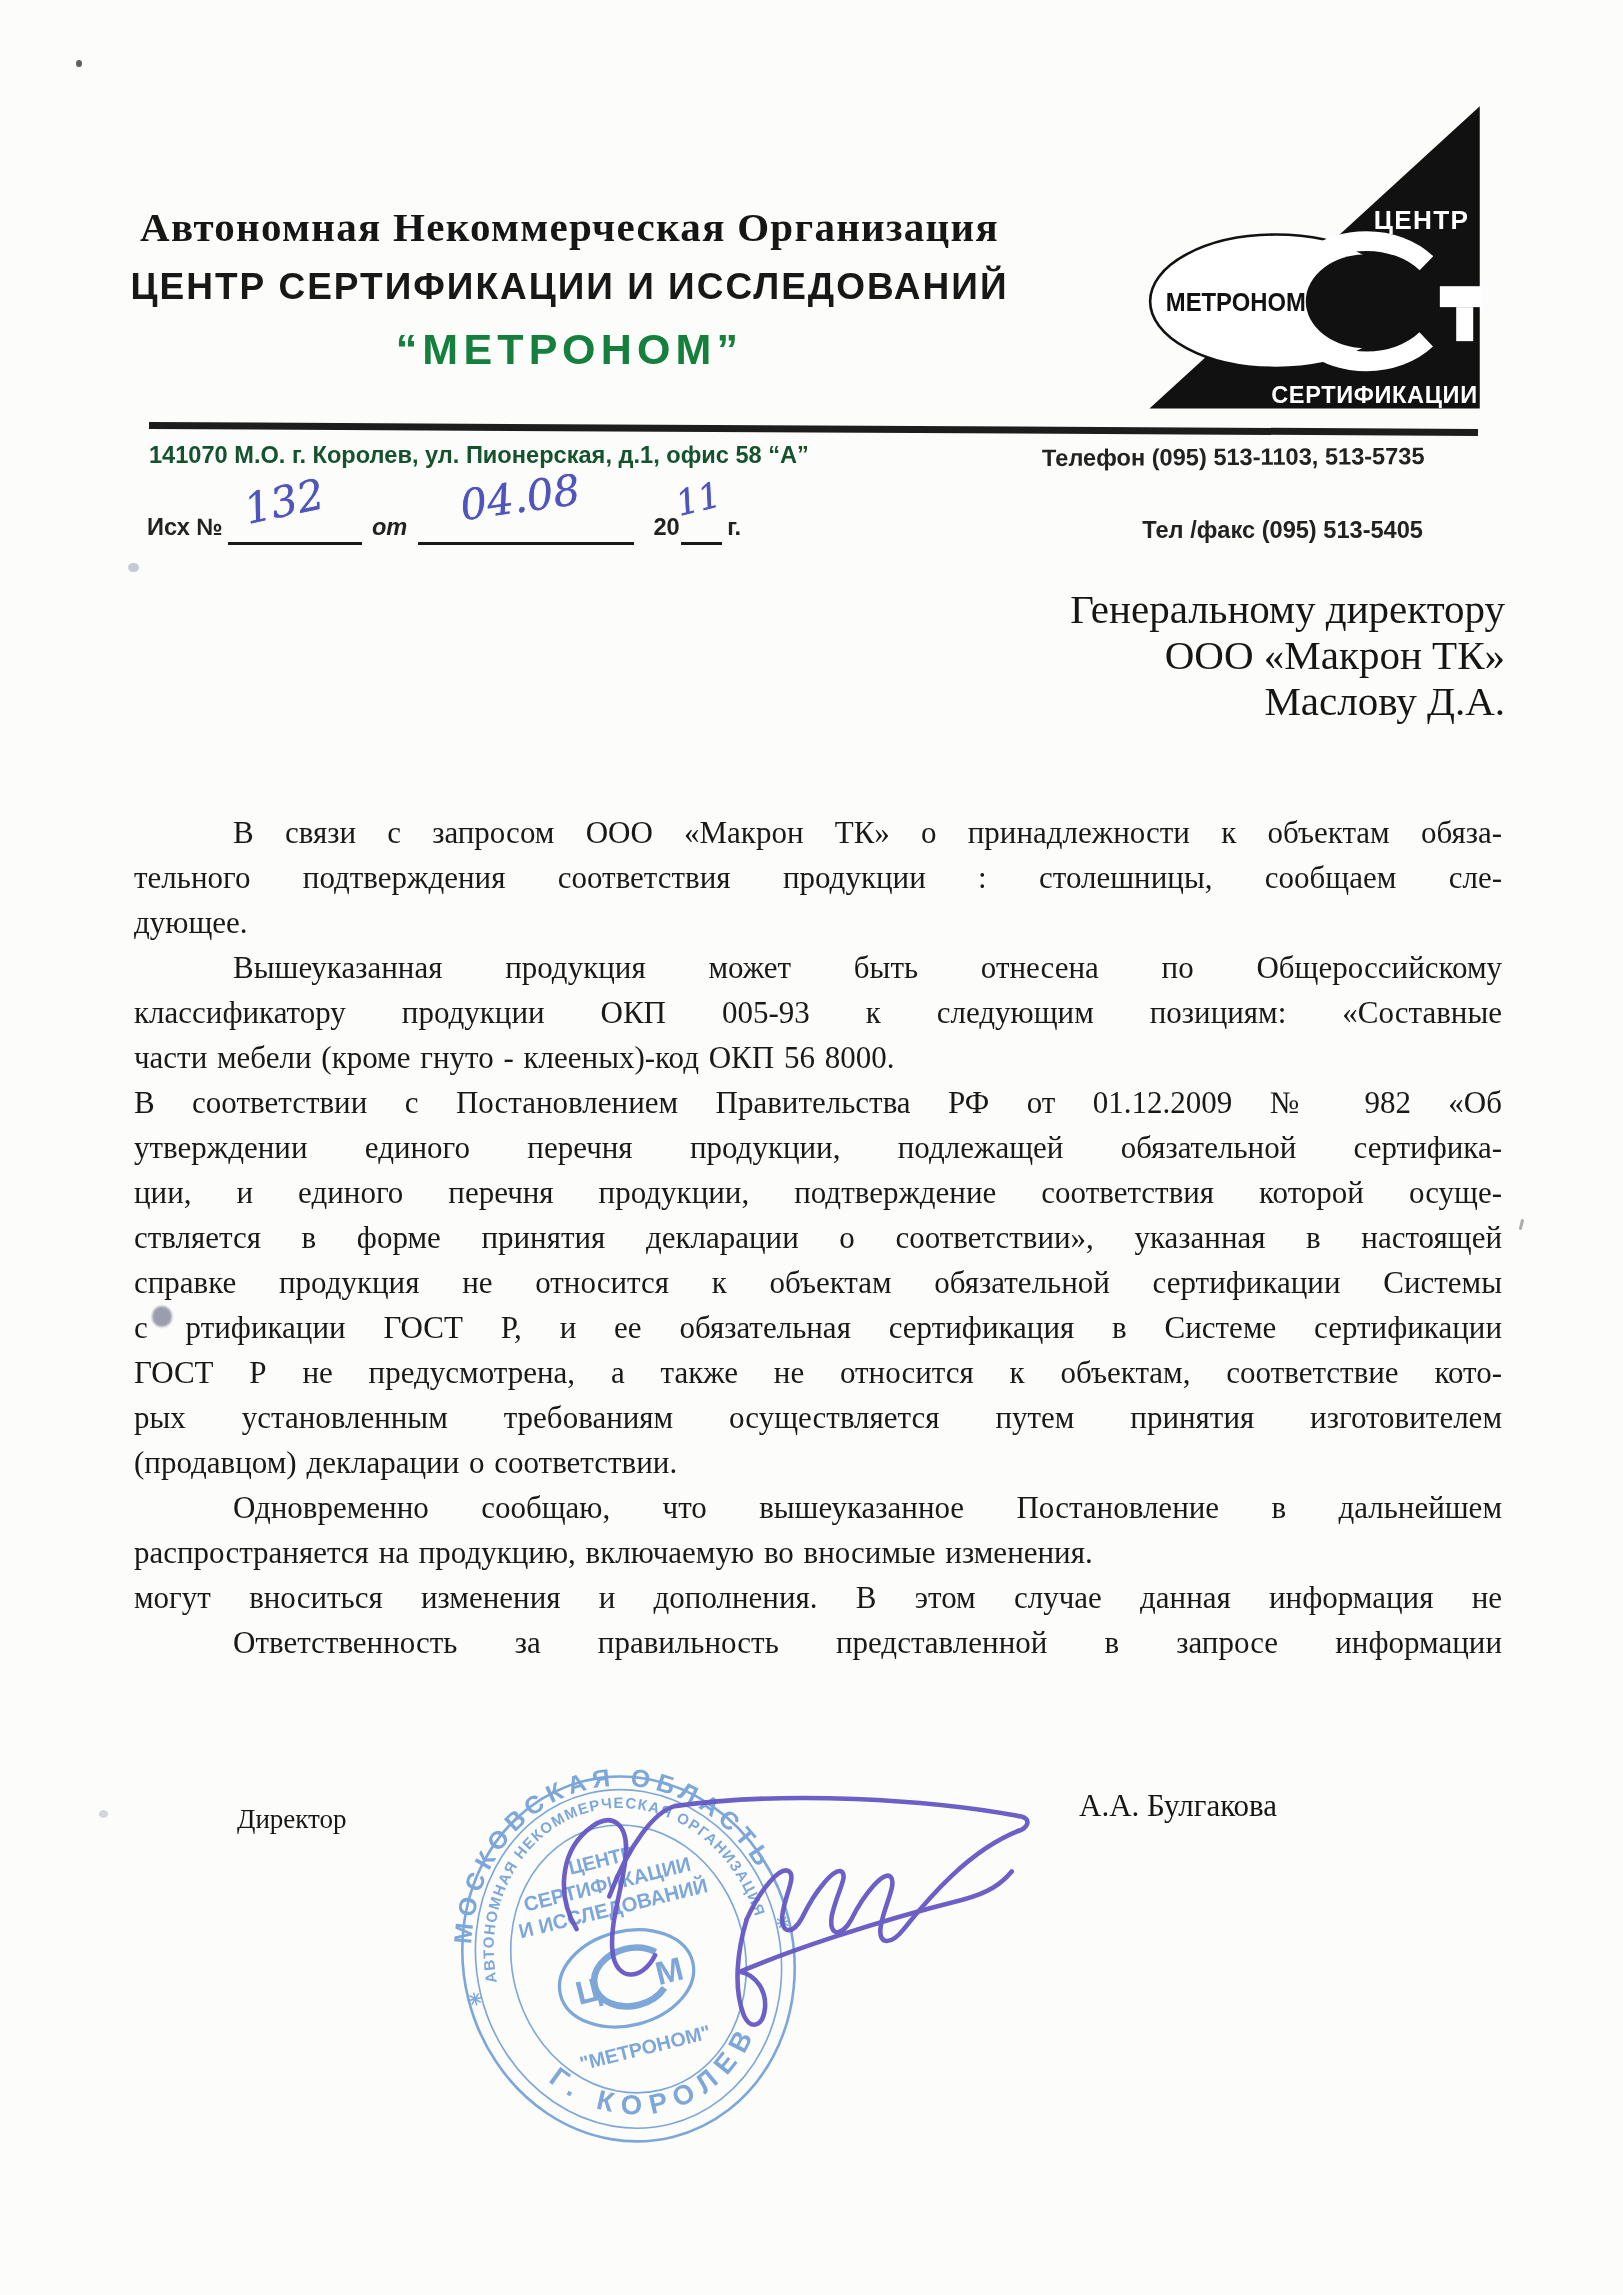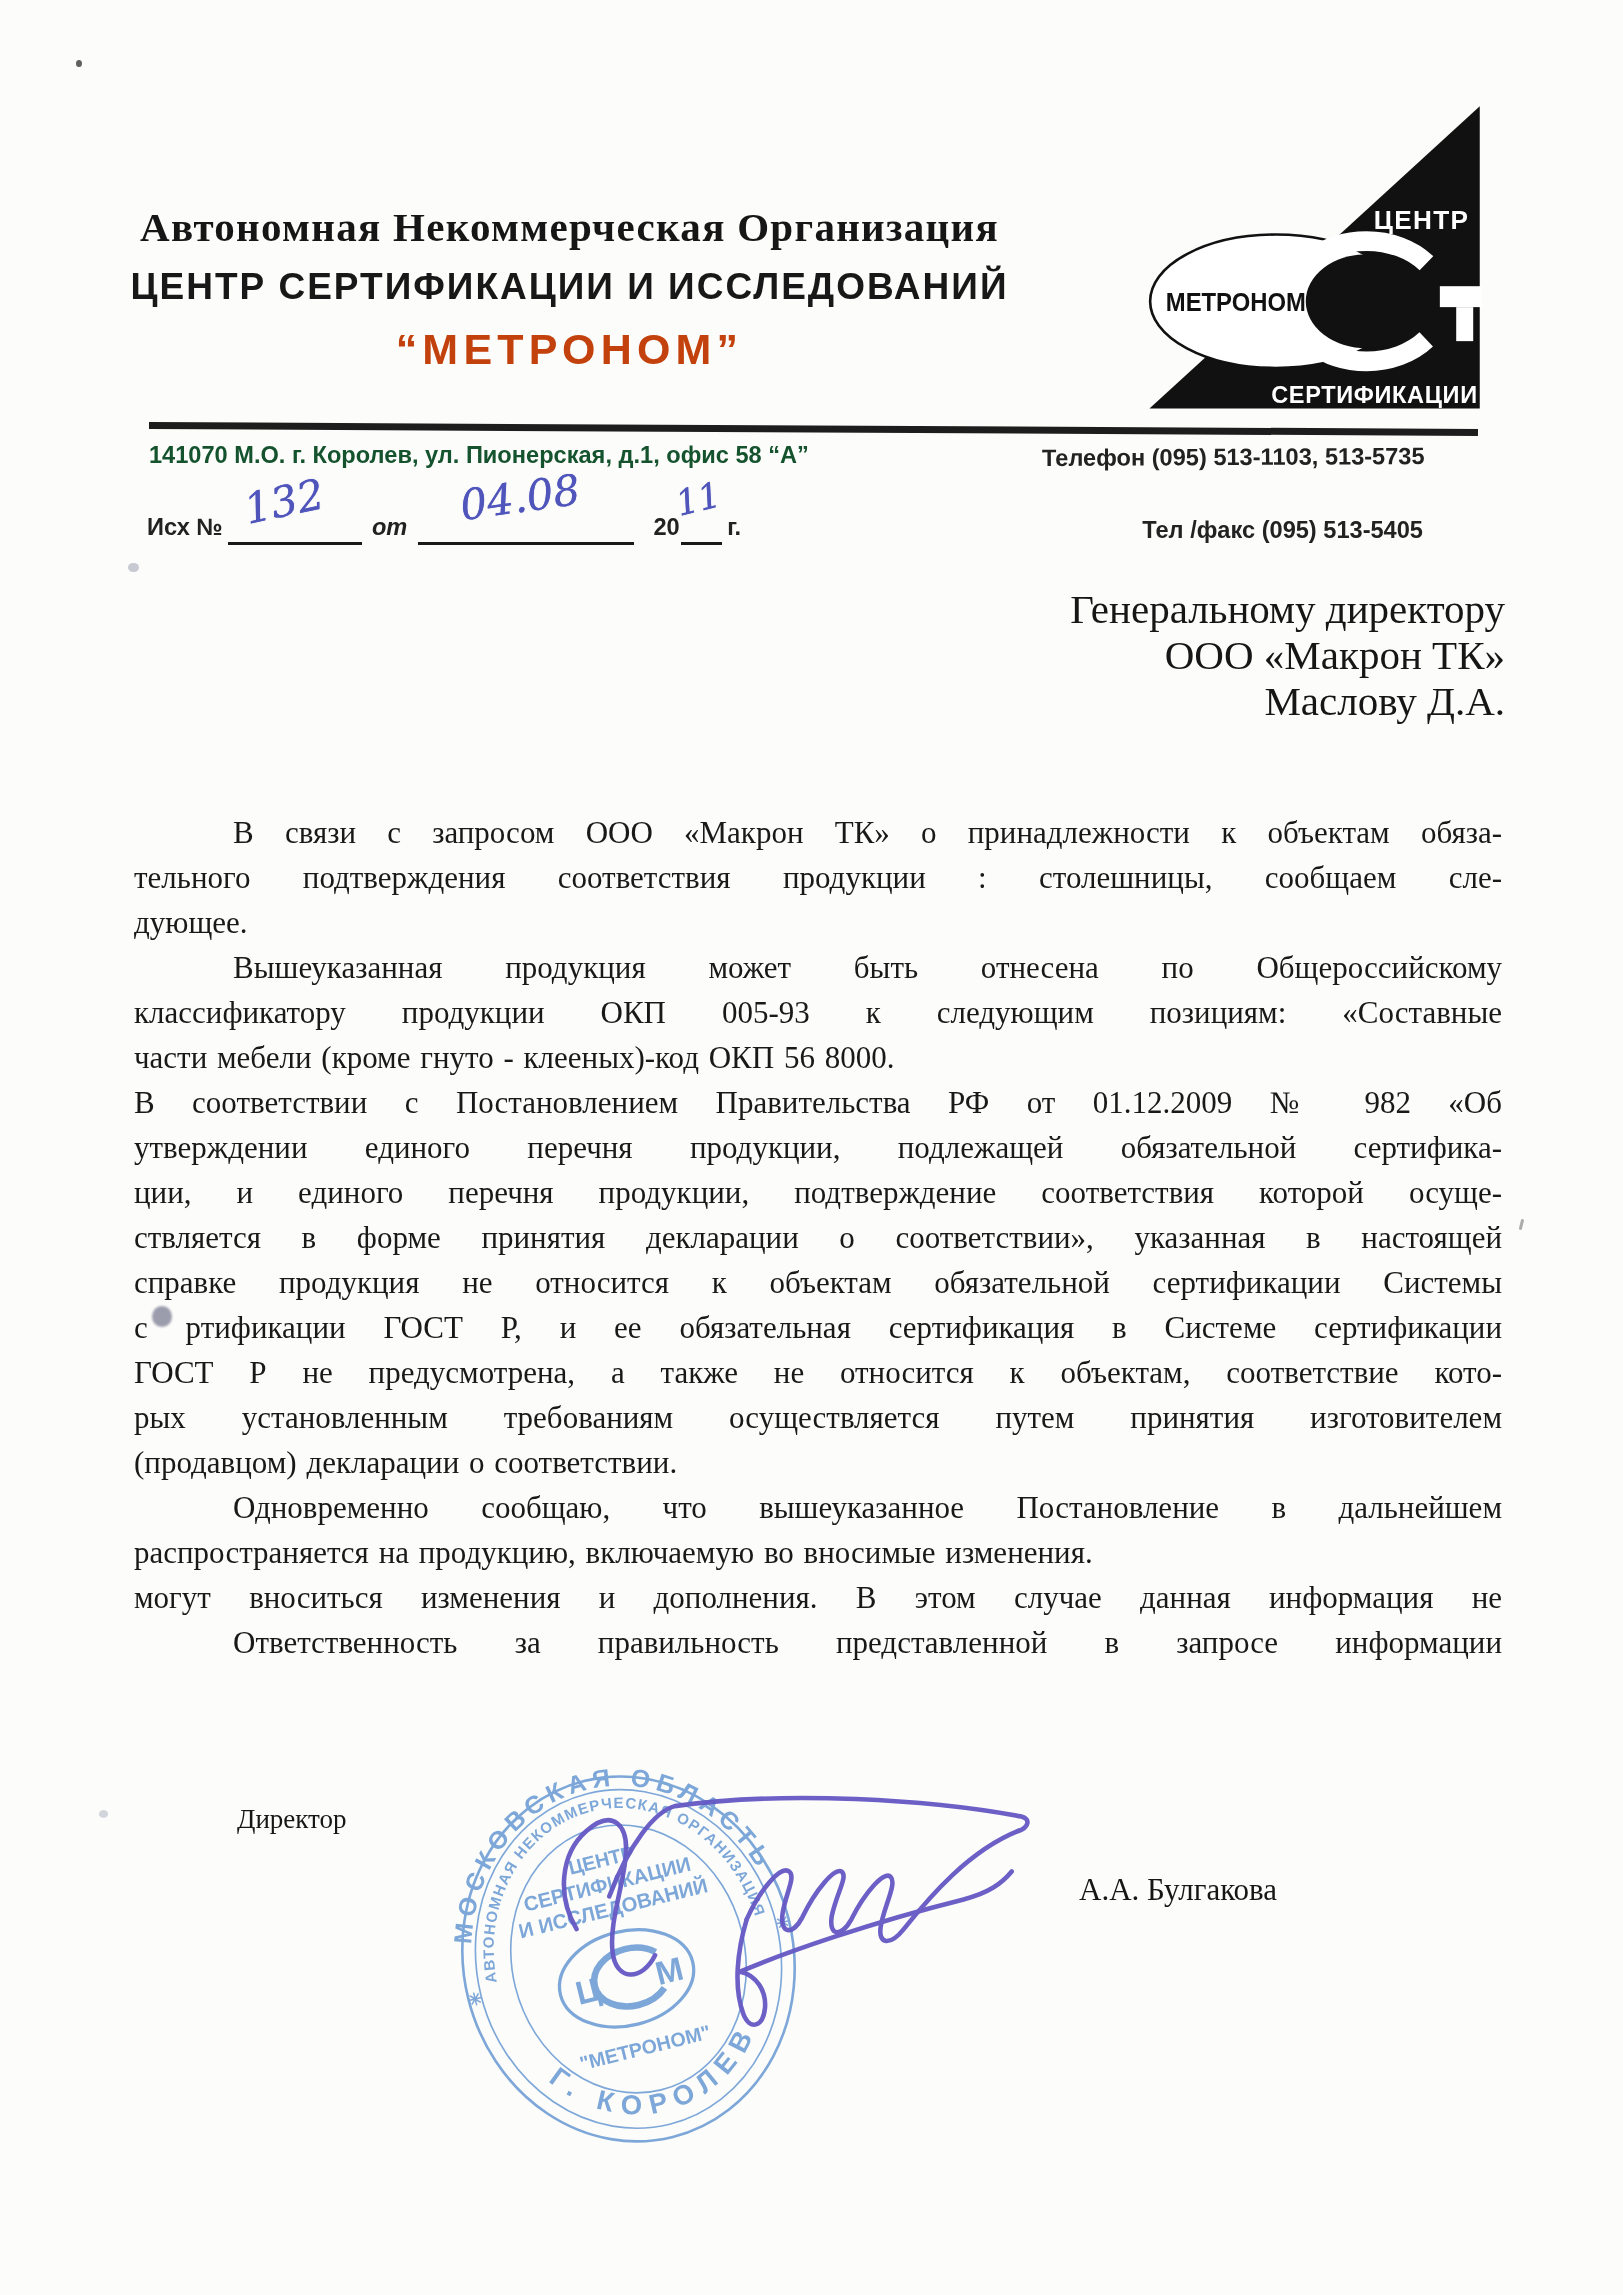--- a/index.html
+++ b/index.html
@@ -13,21 +13,21 @@
   
   .lh{left:98px;top:0;width:943px;text-align:center;}
   .lh-l1{position:absolute;top:203px;width:100%;
     font-family:"Liberation Serif",serif;font-weight:bold;font-size:41px;
     letter-spacing:1.3px;color:#161616;}
   .lh-l2{position:absolute;top:266px;width:100%;
     font-family:"Liberation Sans",sans-serif;font-weight:bold;font-size:37px;
     letter-spacing:2px;color:#181818;}
   .lh-l3{position:absolute;top:325px;width:100%;
     font-family:"Liberation Sans",sans-serif;font-weight:bold;font-size:43px;
-    letter-spacing:5.2px;color:#c2410c;}
+    letter-spacing:5.2px;color:#15803d;}
 
   .rule{left:149px;top:422px;width:1329px;height:7.2px;background:#1d1d1d;
     transform:rotate(0.3deg);transform-origin:left center;}
 
   
   .addr{left:149px;top:442px;font-family:"Liberation Sans",sans-serif;
     font-weight:bold;font-size:23.6px;color:#14532d;}
   .phone{right:198px;top:444px;font-family:"Liberation Sans",sans-serif;
     font-weight:bold;font-size:23.6px;color:#222;transform:rotate(-0.3deg);}
   .fax{right:200px;top:517px;font-family:"Liberation Sans",sans-serif;
@@ -53,21 +53,21 @@
 
   
   .body-text{left:134px;top:810px;width:1368px;font-size:31px;color:#191919;}
   .bline{line-height:45px;height:45px;text-align:justify;text-align-last:justify;
     word-spacing:2px;white-space:normal;}
   .bline.fin{text-align-last:left;}
   .bline.ind{text-indent:99px;}
 
   
   .sig-title{left:237px;top:1804px;font-size:27px;color:#161616;}
-  .sig-name{left:1079px;top:1872px;font-size:31px;color:#161616;}
+  .sig-name{left:1079px;top:1788px;font-size:31px;color:#161616;}
 
   
   .logo{left:1144px;top:90px;}
   .stamp{left:432px;top:1769px;opacity:.8;}
   .autograph{left:524px;top:1759px;}
 
   
   .speck{border-radius:50%;}
   .sp1{left:76px;top:60px;width:5.9px;height:7.2px;background:#444;opacity:.85;}
   .sp2{left:128px;top:563px;width:10.5px;height:9.2px;background:#7a7f9a;opacity:.4;filter:blur(0.7px);}

